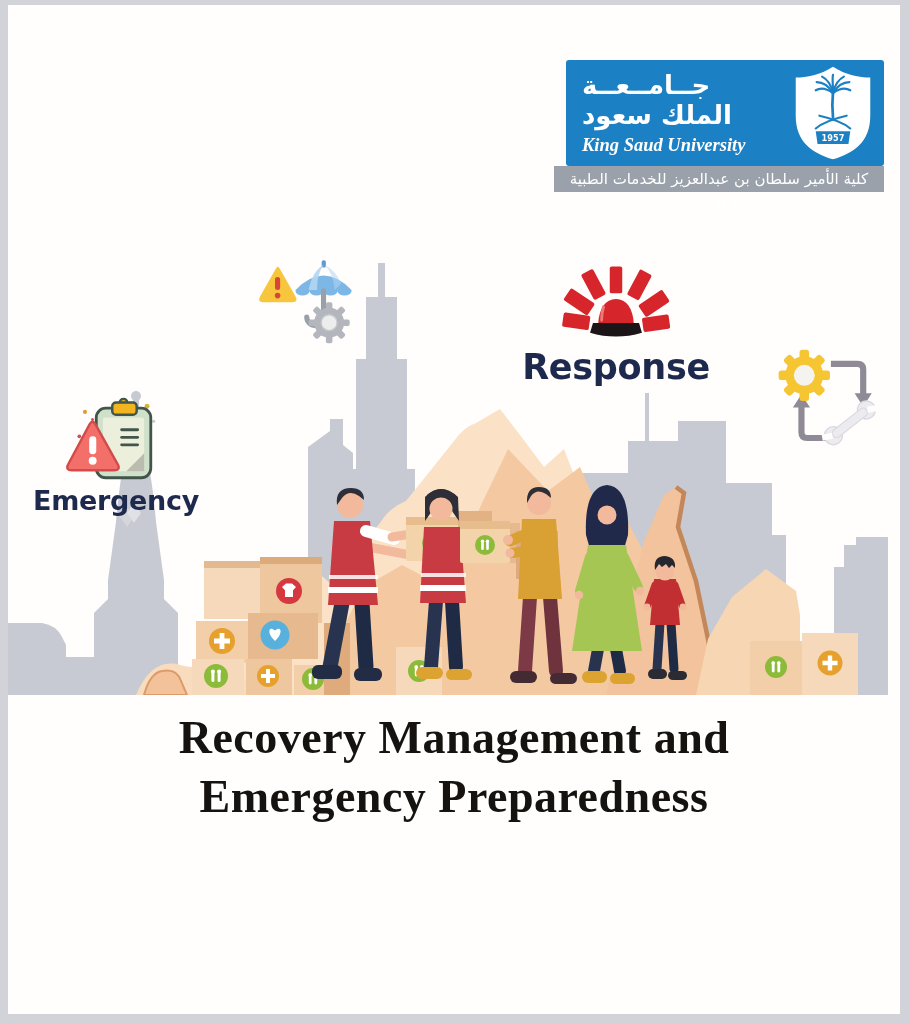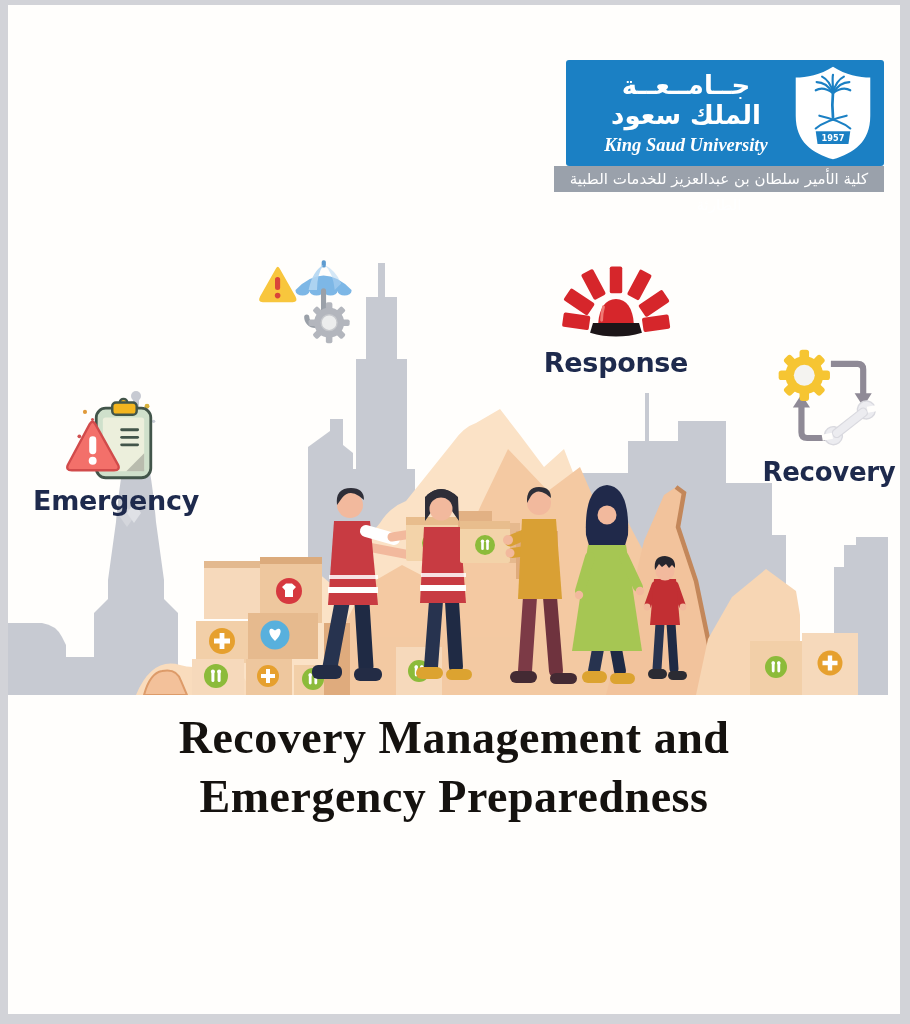--- a/index.html
+++ b/index.html
@@ -12,21 +12,21 @@
     position:absolute;left:8px;top:5px;width:892px;height:1009px;
     background:#fffefc;
   }
   
   .logo-wrap{position:absolute;top:55px;right:16px;width:330px;}
   .logo-box{
     margin-left:12px;background:var(--brand-blue,#1b80c4);
     border-radius:3px;display:flex;align-items:center;
     padding:10px 10px 10px 16px;height:86px;
   }
-  .logo-text{flex:1;text-align:center;color:#fff;line-height:1.1;}
+  .logo-text{flex:1;color:#fff;line-height:1.1;}
   .logo-ar1{font-size:26px;font-weight:bold;letter-spacing:1px;}
   .logo-ar2{font-size:26px;font-weight:bold;margin-top:2px;}
   .logo-en{font-family:"Liberation Serif",serif;font-weight:700;font-size:18.5px;margin-top:5px;font-style:italic;}
   .logo-shield{width:82px;height:100px;margin-left:2px;flex:0 0 auto;}
   .logo-strip{
     background:var(--strip-gray,#9aa1ab);color:#fff;text-align:center;
     font-size:15px;height:26px;line-height:26px;margin-top:0px;
     letter-spacing:.3px;
   }
   
@@ -36,21 +36,21 @@
     letter-spacing:-.3px;white-space:nowrap;text-align:center;
   }
   .phase-mitigation{left:28px;top:390px;width:160px;}
   .phase-mitigation svg{width:104px;height:94px;}
   .phase-mitigation .phase-label{font-size:27px;margin-top:-4px;}
   .phase-preparedness{left:158px;top:252px;width:196px;}
   .phase-preparedness svg{width:112px;height:94px;margin-left:78px;}
   .phase-preparedness .phase-label{font-size:27px;margin-top:-2px;}
   .phase-response{left:535px;top:248px;width:146px;}
   .phase-response svg{width:114px;height:96px;}
-  .phase-response .phase-label{font-size:27px;margin-top:-2px;}
+  .phase-response .phase-label{font-size:35px;margin-top:-2px;}
   .phase-recovery{left:750px;top:338px;width:142px;}
   .phase-recovery svg{width:116px;height:114px;}
   .phase-recovery .phase-label{font-size:26px;margin-top:0px;}
   
   .scene{position:absolute;left:0;top:230px;width:892px;height:460px;z-index:1;}
   
   .title{
     position:absolute;top:704px;left:0;width:100%;z-index:2;
     text-align:center;color:var(--title-black,#15120f);
     font-family:"Liberation Serif",serif;font-weight:700;
@@ -182,21 +182,20 @@
         <circle r="11" fill="#f4f3f0"></circle>
       </g>
       <g transform="translate(82,84) rotate(-38)">
         <circle cx="-22" cy="0" r="9.5" fill="#ececf0" stroke="#d9d9df" stroke-width="1.5"></circle>
         <circle cx="22" cy="0" r="9.5" fill="#ececf0" stroke="#d9d9df" stroke-width="1.5"></circle>
         <rect x="-22" y="-4.5" width="44" height="9" rx="4" fill="#ececf0" stroke="#d9d9df" stroke-width="1.2"></rect>
         <rect x="-34" y="-3.2" width="11" height="6.4" fill="#fffefc" transform="rotate(28 -22 0)"></rect>
         <rect x="23" y="-3.2" width="11" height="6.4" fill="#fffefc" transform="rotate(28 22 0)"></rect>
       </g>
     </svg>
-    <div class="phase-label">Recovery</div>
   </div>
 
   <svg class="scene" viewBox="0 0 892 460" preserveAspectRatio="none">
 
     <g fill="#c7cad2">
       <path d="M0,460 V388 h34 q14,2 20,14 l4,8 v50 z"></path>
       <path d="M0,460 v-38 h118 q30,0 34,18 l2,20 z"></path>
       <circle cx="128" cy="161" r="5"></circle>
       <rect x="125" y="165" width="6" height="28"></rect>
       <path d="M100,460 V345 l8,-58 q6,-72 20,-97 q14,25 20,97 l8,58 v115 z"></path>

